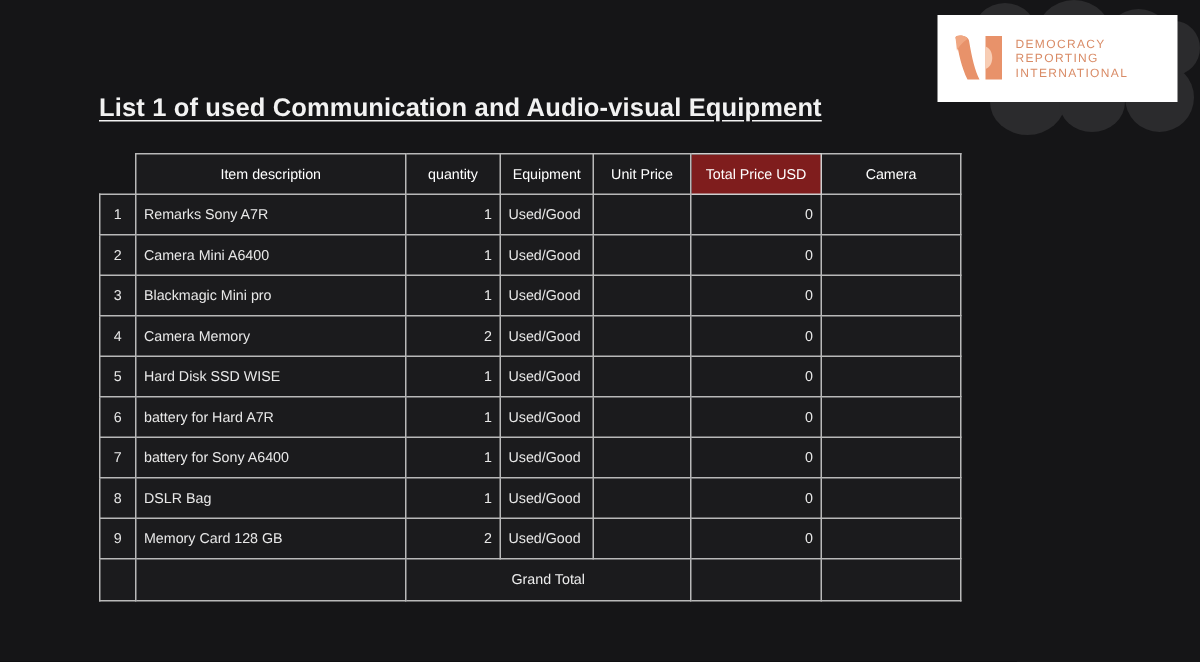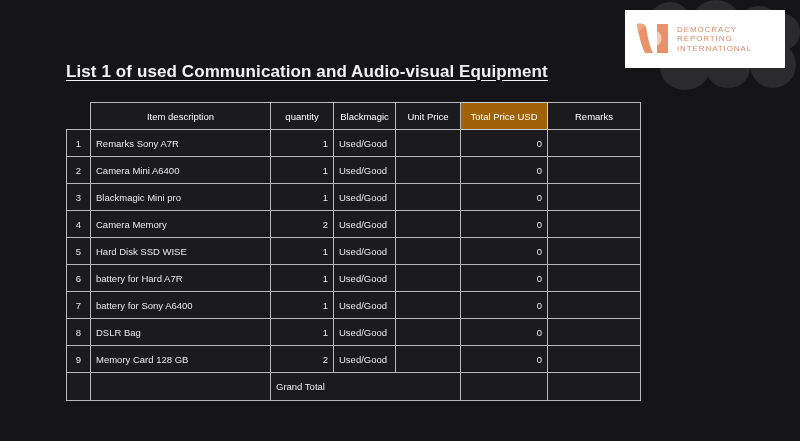--- a/index.html
+++ b/index.html
@@ -119,21 +119,21 @@
     color: #ffffff;
     font-size: 9.5px;
     height: 29px;
     margin-left: 16px;
   }
   thead th.idx-head {
     background: transparent;
     border: none;
   }
   thead th.total-head {
-    background: #a16207;
+    background: #7f1d1d;
     border-color: #cfcfcf;
   }
 
   td.idx {
     text-align: center;
     font-size: 9.5px;
     color: #e6e6e6;
   }
   td.desc { text-align: left; }
   td.qty  { text-align: right; padding-right: 7px; }
@@ -144,20 +144,21 @@
     background: #3f3f3f;
     border-color: #cfcfcf;
     padding-right: 7px;
   }
   td.rem  { text-align: left; }
 
   tr.total-row td {
     height: 28px;
   }
   td.grand-label {
+    text-align: center;
     color: #ededed;
     font-size: 9.5px;
   }
   td.blank-cell { background: #1b1b1d; }
 </style>
 </head>
 <body>
 
 <div id="slide">
 
@@ -194,24 +195,24 @@
           <col class="c-cond">
         <col class="c-unit">
           <col class="c-total">
           <col class="c-rem">
       </colgroup>
       <thead>
         <tr>
           <th class="idx-head"></th>
           <th>Item description</th>
           <th>quantity</th>
-          <th>Blackmagic</th>
+          <th>Equipment</th>
           <th>Unit Price</th>
           <th class="total-head">Total Price USD</th>
-          <th>Remarks</th>
+          <th>Camera</th>
         </tr>
       </thead>
       <tbody id="tbody">
           <tr>
             <td class="idx">1</td>
             <td class="desc">Remarks Sony A7R</td>
             <td class="qty">1</td>
             <td class="cond">Used/Good</td>
             <td class="unit"></td>
             <td class="total">0</td>

